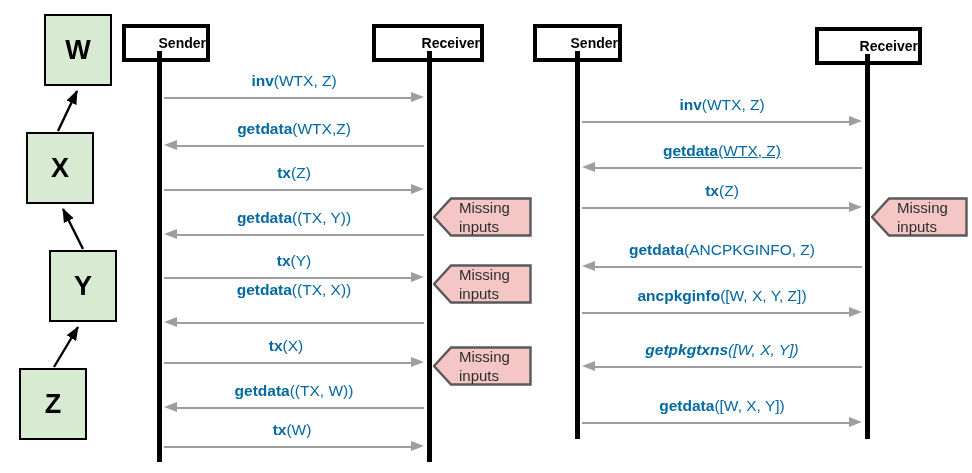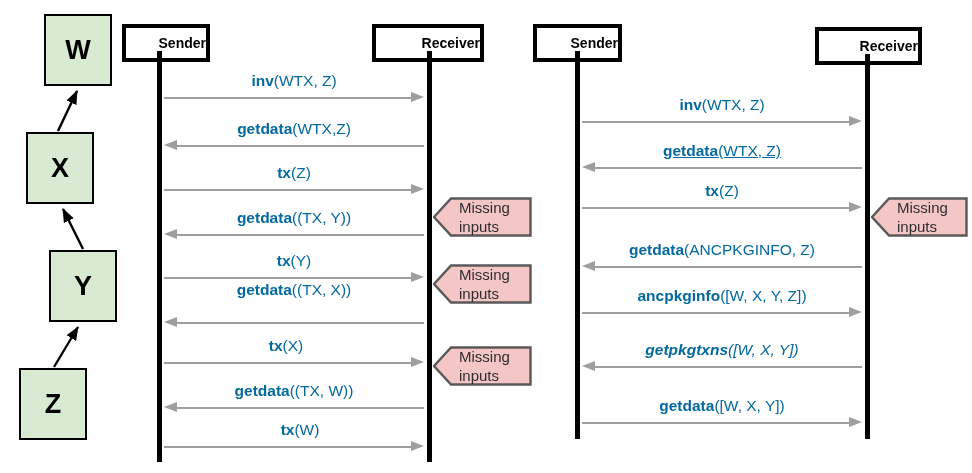--- a/index.html
+++ b/index.html
@@ -106,21 +106,21 @@
       <div class="arrow-head right" style="left: 411px; top: 271.5px; border-left-color: rgb(158, 158, 158);"></div>
       <div class="msg-label" style="left: 159px; width: 270px; top: 280px;"><span class="msg-name">getdata</span><span class="msg-args">((TX, X))</span></div>
       <div class="arrow-line" style="left: 175px; top: 321.75px; width: 249px; background: rgb(158, 158, 158);"></div>
       <div class="arrow-head left" style="left: 164px; top: 316.5px; border-right-color: rgb(158, 158, 158);"></div>
       <div class="msg-label" style="left: 151px; width: 270px; top: 336px;"><span class="msg-name">tx</span><span class="msg-args">(X)</span></div>
       <div class="arrow-line" style="left: 164px; top: 361.75px; width: 249px; background: rgb(158, 158, 158);"></div>
       <div class="arrow-head right" style="left: 411px; top: 356.5px; border-left-color: rgb(158, 158, 158);"></div>
       <div class="msg-label" style="left: 159px; width: 270px; top: 381px;"><span class="msg-name">getdata</span><span class="msg-args">((TX, W))</span></div>
       <div class="arrow-line" style="left: 175px; top: 406.75px; width: 249px; background: rgb(158, 158, 158);"></div>
       <div class="arrow-head left" style="left: 164px; top: 401.5px; border-right-color: rgb(158, 158, 158);"></div>
-      <div class="msg-label" style="left: 165px; width: 270px; top: 420px;"><span class="msg-name">tx</span><span class="msg-args">(W)</span></div>
+      <div class="msg-label" style="left: 157px; width: 270px; top: 420px;"><span class="msg-name">tx</span><span class="msg-args">(W)</span></div>
       <div class="arrow-line" style="left: 164px; top: 445.75px; width: 249px; background: rgb(158, 158, 158);"></div>
       <div class="arrow-head right" style="left: 411px; top: 440.5px; border-left-color: rgb(158, 158, 158);"></div>
       <div class="missing-tag" style="left: 433px; top: 197px; width: 99px; height: 40px;">
         <svg width="99" height="40" viewBox="0 0 99 40">
          <polygon points="1,20 18,1.5 97.5,1.5 97.5,38.5 18,38.5" fill="#f4c7c6" stroke="#595959" stroke-width="2.4" stroke-linejoin="miter"></polygon>
        </svg>
         <div class="tag-text" style="color: rgb(46, 46, 46);">
           <div>Missing</div>
           <div>inputs</div>
         </div>

